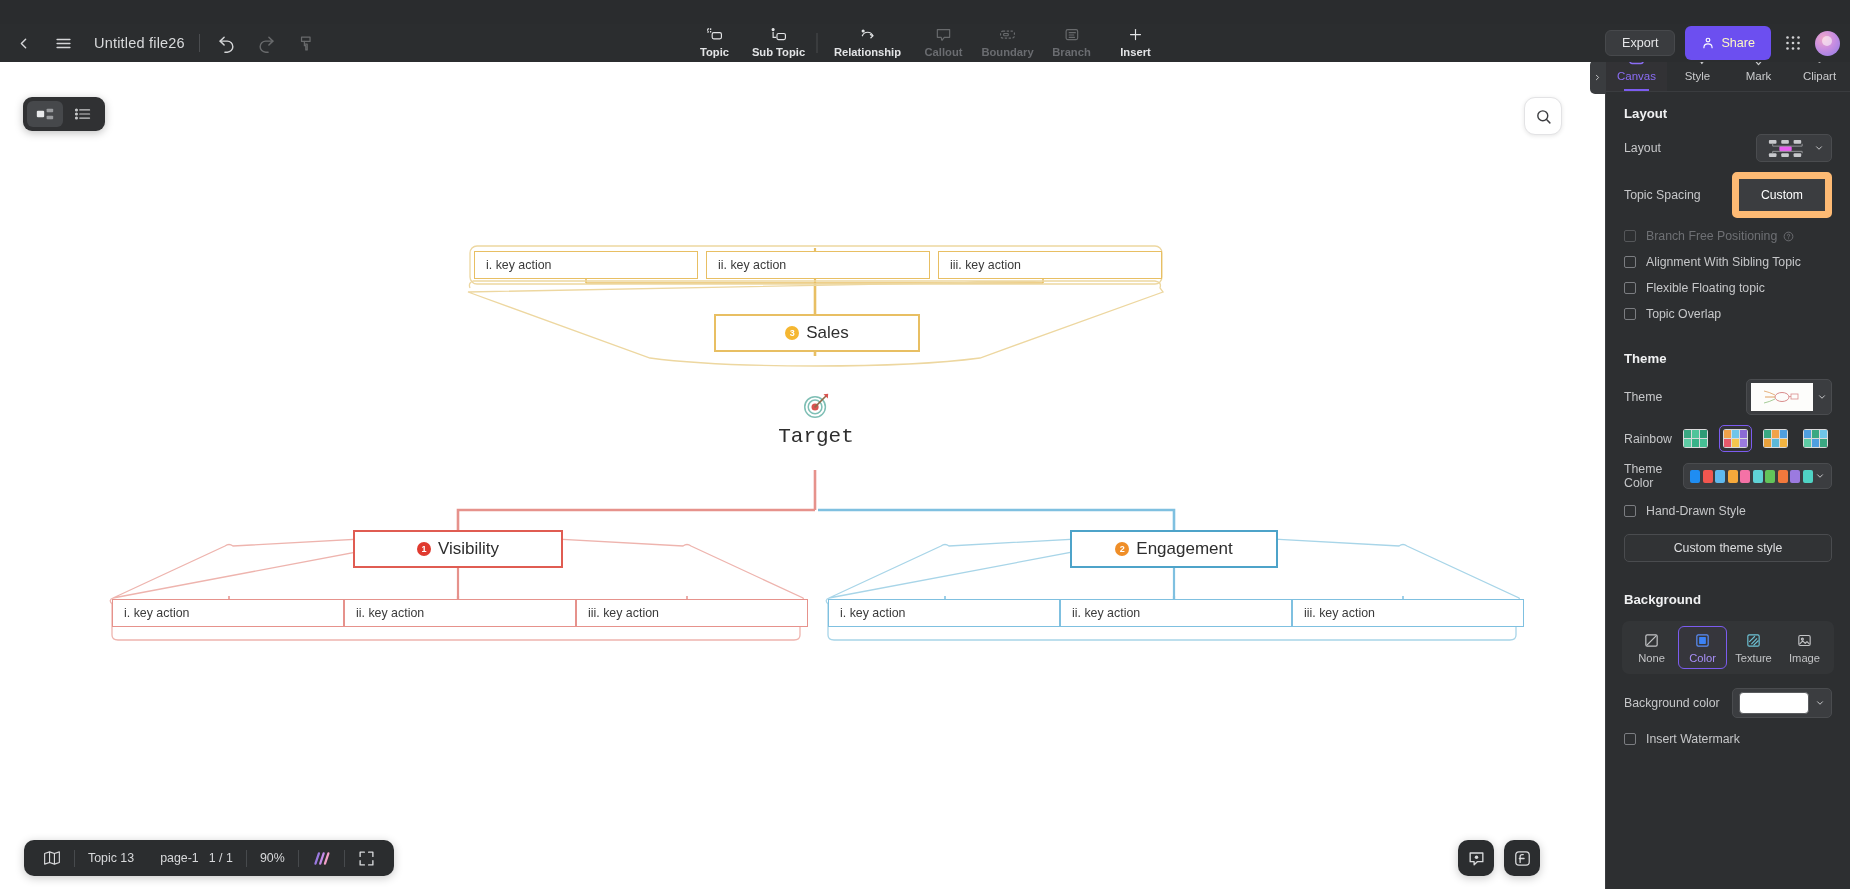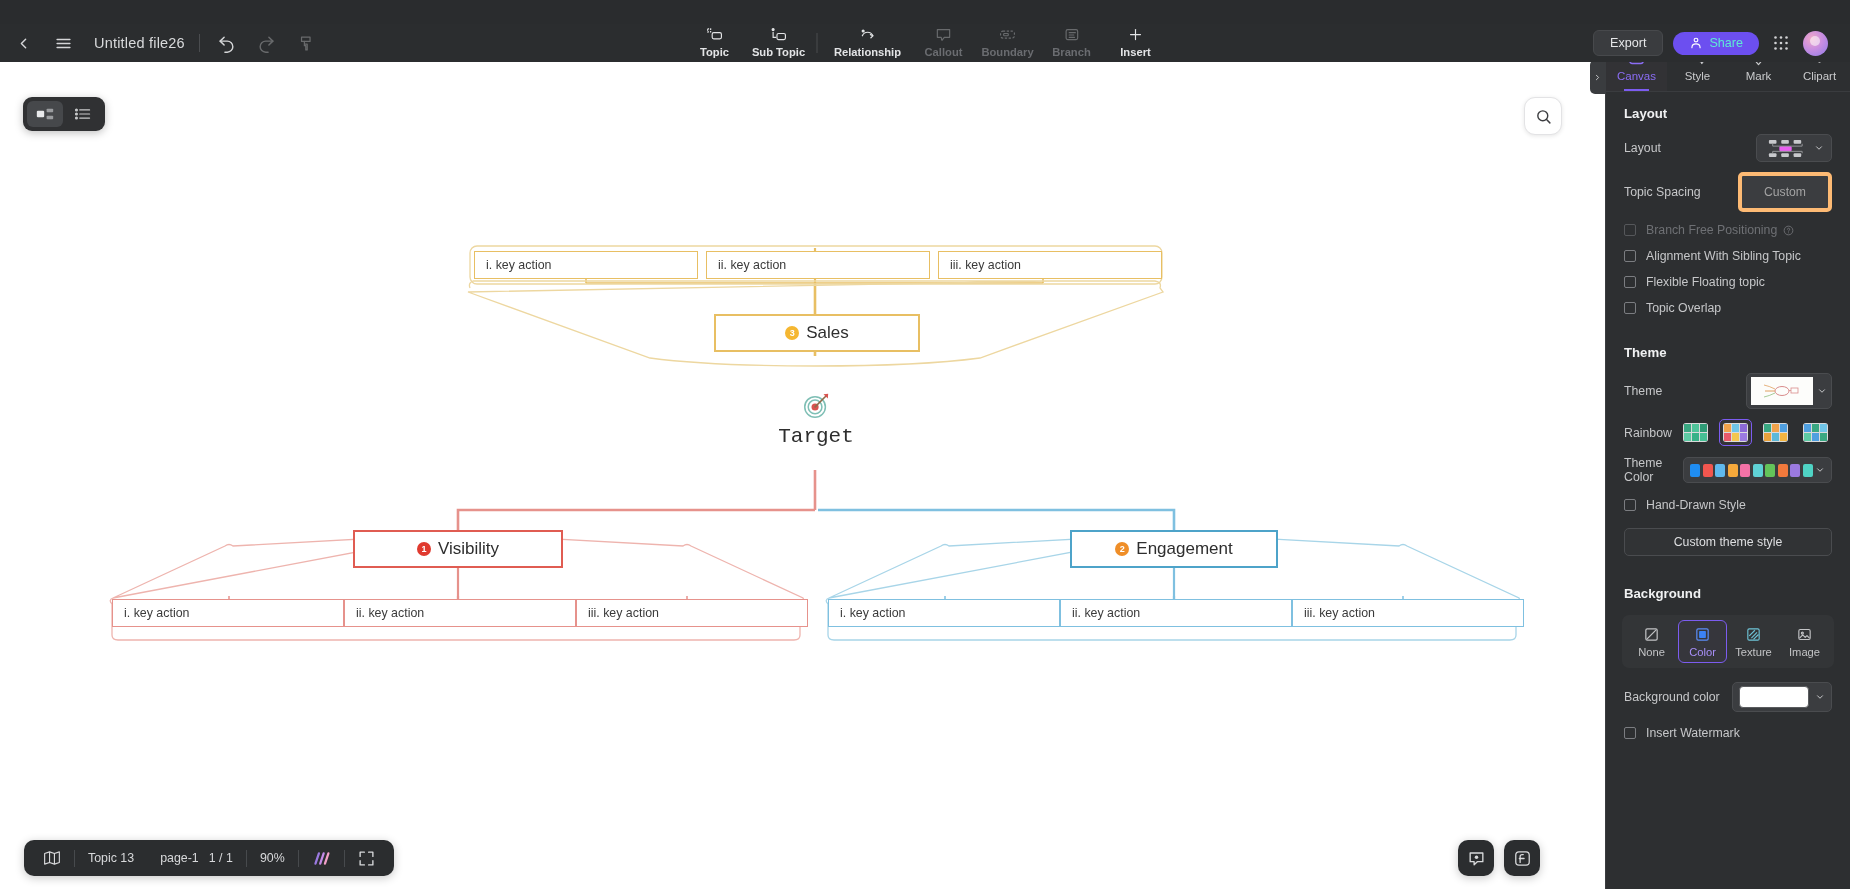--- a/index.html
+++ b/index.html
@@ -32,29 +32,29 @@
   }
   .tool {
     width: 64px; display: flex; flex-direction: column; align-items: center;
     padding-top: 2px; cursor: pointer; color: #e3e4e6;
   }
   .tool .t-lab { font-size: 11.2px; margin-top: 1px; line-height: 14px; white-space: nowrap;}
   .tool.disabled { color: #6a6c70; }
   .tool.disabled svg { opacity: .55; }
   .tool-sep { width:1px; height:20px; background:#4a4c4f; align-self:center; margin: 0 6px;}
 
-  .tb-right { position: absolute; right: 22px; top: 0; height: 38px; display: flex; align-items: center; gap: 10px; }
+  .tb-right { position: absolute; right: 10px; top: 0; height: 38px; display: flex; align-items: center; gap: 10px; }
   .btn-export {
     height: 26px; padding: 0 16px; border-radius: 6px; background: #3a3c3f;
     color: #e6e7e9; font-size: 12.6px; display: flex; align-items: center; cursor: pointer;
     border: 1px solid #47494c;
   }
   .btn-share {
-    height: 23px; padding: 0 16px; border-radius: 12px; background: #6c4ff0;
-    color: #5eead4; font-size: 12.6px; display: flex; align-items: center; gap: 6px; cursor: pointer;
+    height: 34px; padding: 0 16px; border-radius: 6px; background: #6c4ff0;
+    color: #fef9c3; font-size: 12.6px; display: flex; align-items: center; gap: 6px; cursor: pointer;
   }
   .grid-ico { width: 24px; height: 24px; display:flex;align-items:center;justify-content:center;cursor:pointer;}
   .avatar {
     width: 25px; height: 25px; border-radius: 50%;
     background: radial-gradient(circle at 35% 30%, #f0a8c8 0%, #c98ee0 45%, #8f7be8 100%);
     cursor: pointer; position: relative; overflow: hidden;
   }
   .avatar::after{content:"";position:absolute;left:7px;top:5px;width:10px;height:10px;border-radius:50%;background:rgba(255,255,255,.55);}
 
   
@@ -140,21 +140,21 @@
   .rp-lab { color: #c6c7c9; font-size: 12.3px; }
   .rp-lab.dim { color: #6e7074; }
   .chk {
     width: 12px; height: 12px; border: 1px solid #7b7d81; border-radius: 2px;
     margin-right: 10px; flex-shrink: 0; background: transparent; cursor: pointer;
   }
   .chk.dim { border-color:#55575a; }
   .rp-check-row { display:flex; align-items:center; padding: 6px 18px; cursor: pointer;}
   .btn-custom {
     height: 25px; padding: 16px 22px; border-radius: 5px; background: #3b3d40;
-    border: 4px solid #fdba74; color: #a3a3a3; font-size: 12.2px;
+    border: 7px solid #fdba74; color: #ffffff; font-size: 12.2px;
     display:flex;align-items:center;justify-content:center;cursor:pointer;
   }
   .sel-box {
     height: 28px; min-width: 70px; border-radius: 5px; background: #3b3d40;
     border: 1px solid #4a4c4f; display:flex; align-items:center; gap: 6px;
     padding: 0 7px; cursor: pointer;
   }
   .thumb-layout {
     width: 44px; height: 19px; display:flex;align-items:center;justify-content:center;
   }

